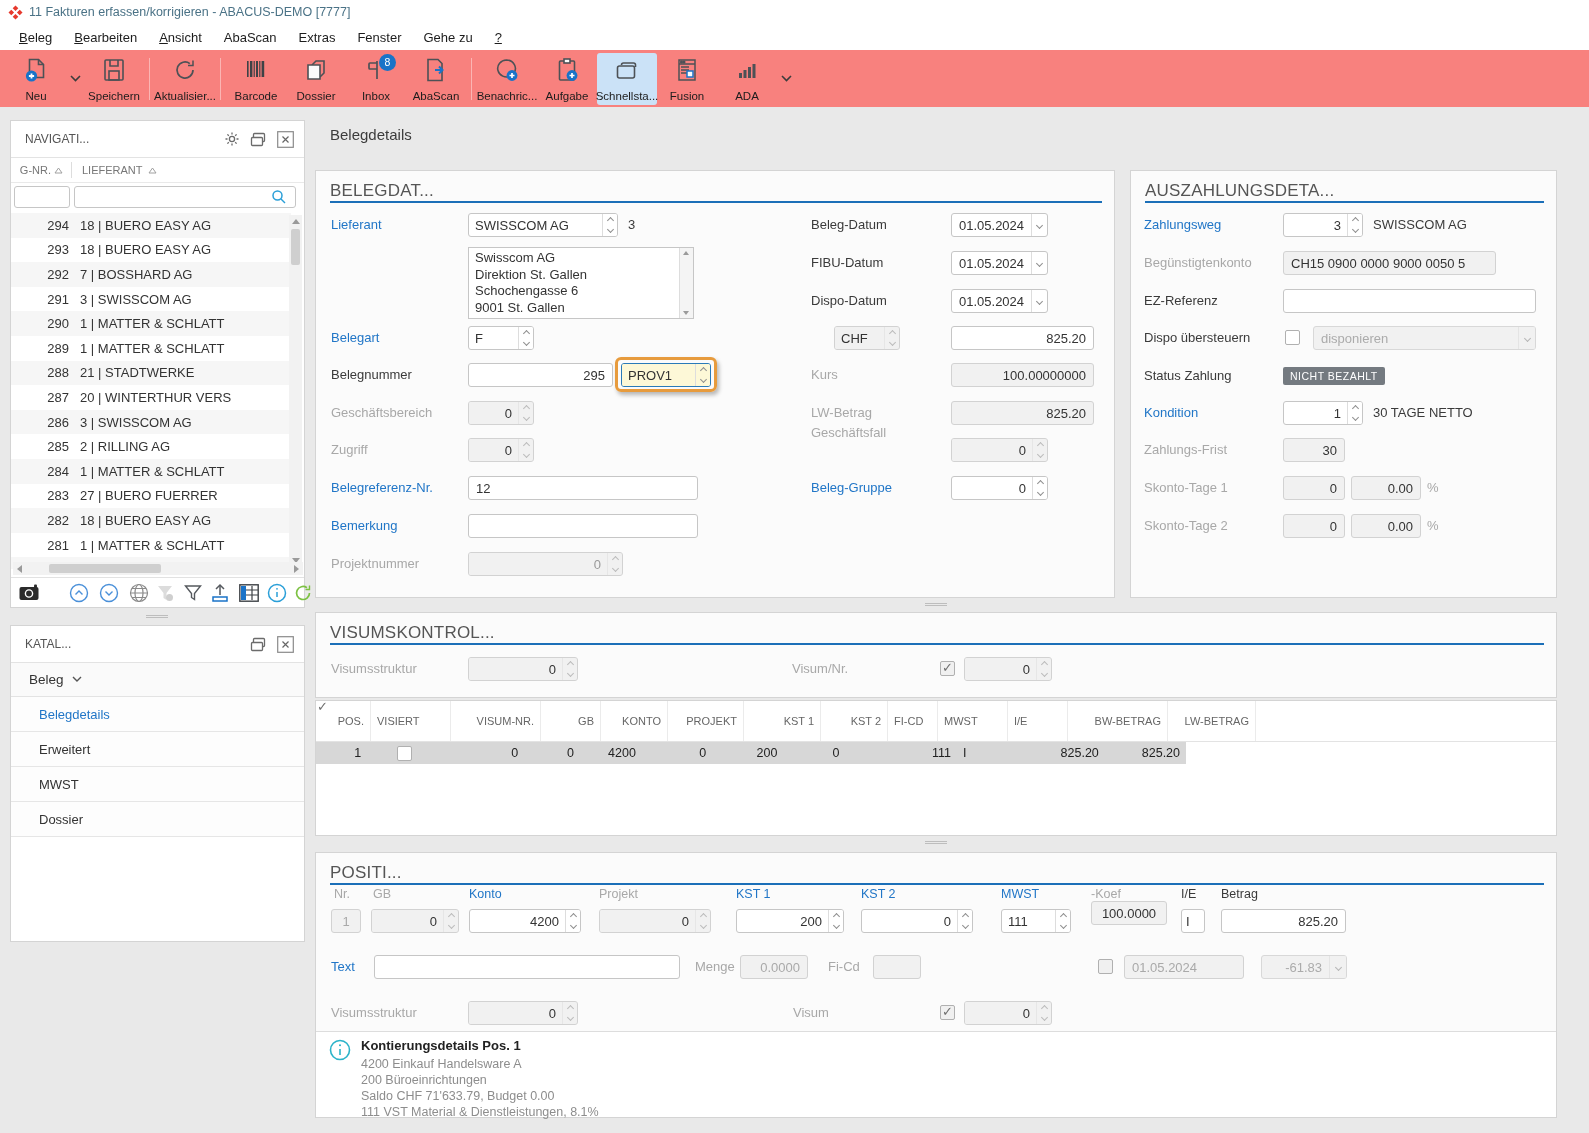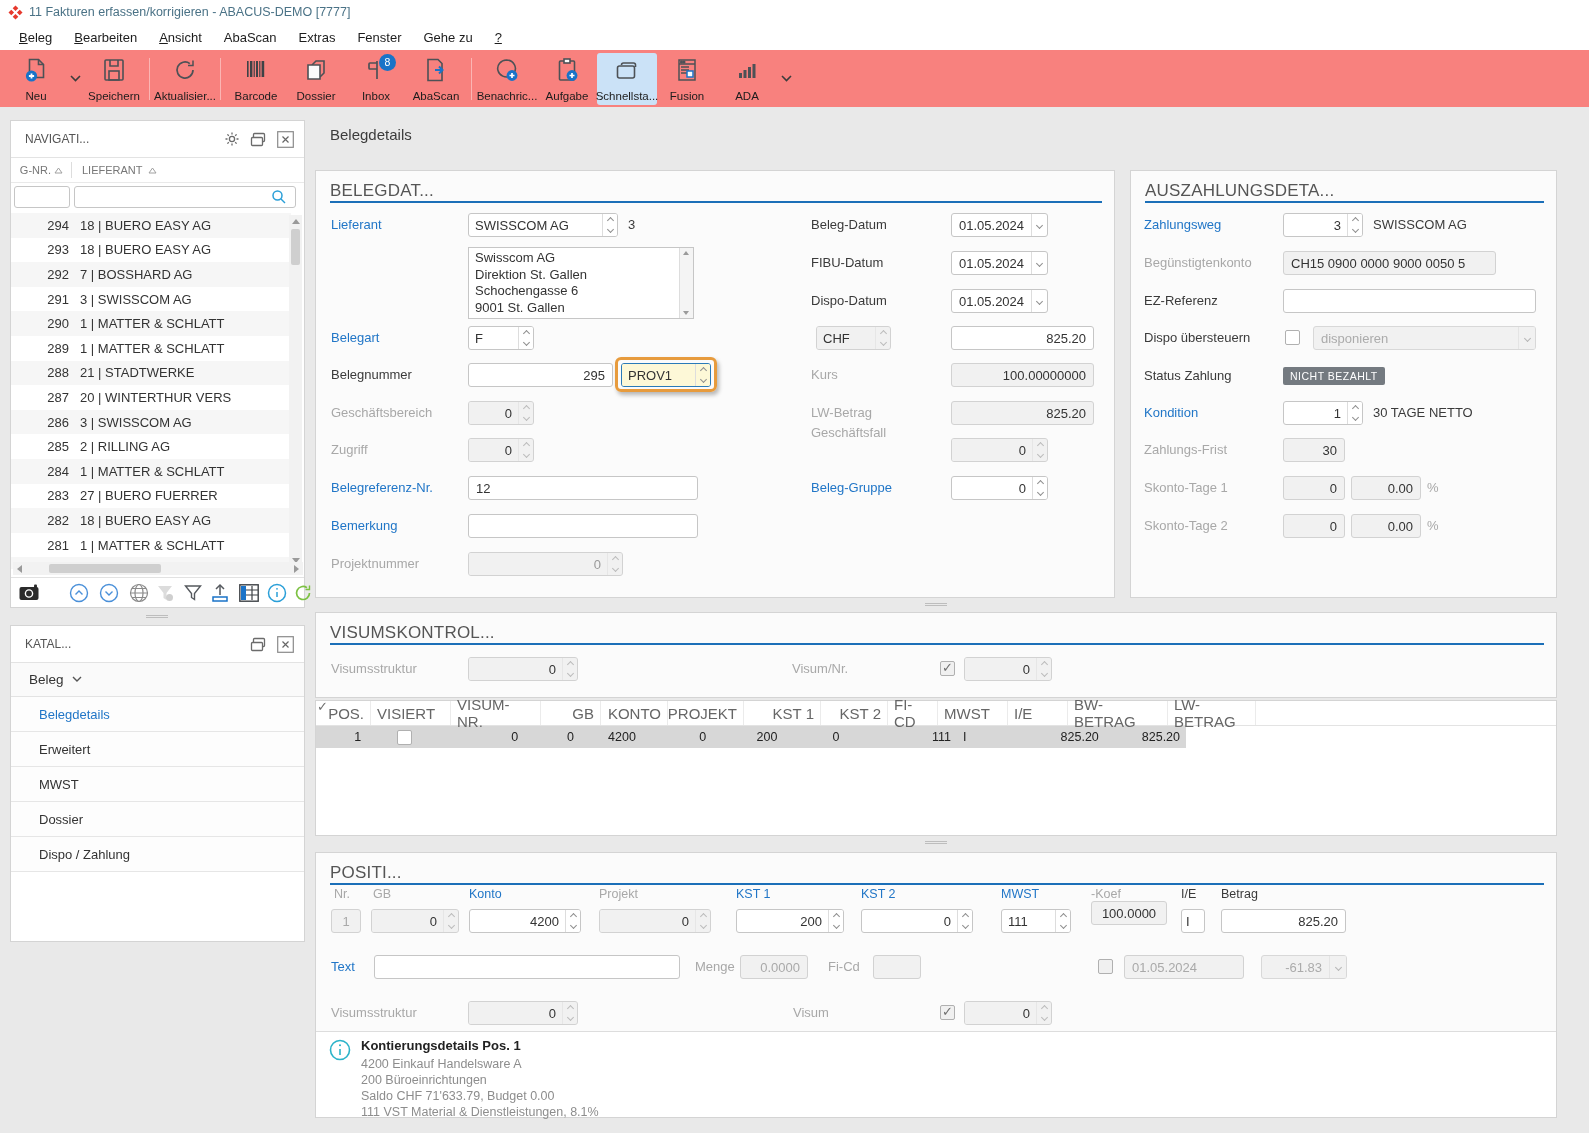--- a/index.html
+++ b/index.html
@@ -68,21 +68,21 @@
   .nav-bbar { position:absolute; left:0; right:0; bottom:0; height:30px; border-top:1px solid #e2e2e2; display:flex; align-items:center; background:#fff; }
 
   
   .kat-group { position:absolute; left:0; top:36px; right:0; height:35px; background:#fafafa; border-top:1px solid #e3e3e3; border-bottom:1px solid #e3e3e3; display:flex; align-items:center; padding-left:18px; gap:8px; font-size:13.5px; color:#333; }
   #kat-items .kitem { height:35px; display:flex; align-items:center; padding-left:28px; font-size:13px; color:#333; border-bottom:1px solid #e6e6e6; background:#fdfdfd; }
   #kat-items .kitem.active { color:#2176c7; }
 
   
   #postable { position:absolute; left:315px; top:700px; width:1242px; height:136px; background:#fff; border:1px solid #d4d4d4; }
   .trow { display:flex; }
-  .th { font-size:15px; color:#666; height:24px; display:flex; align-items:center; border-right:1px solid #ebebeb; padding:0 6px; }
+  .th { font-size:11px; color:#666; height:40px; display:flex; align-items:center; border-right:1px solid #ebebeb; padding:0 6px; }
   .td { font-size:12.5px; color:#222; height:22px; display:flex; align-items:center; padding:0 6px; }
   .ar { justify-content:flex-end; }
   .ac { justify-content:center; }
   .c1{width:55px}.c2{width:80px}.c3{width:90px}.c4{width:60px}.c5{width:67px}.c6{width:76px}.c7{width:77px}.c8{width:67px}.c9{width:50px}.c10{width:70px}.c11{width:60px}.c12{width:100px}.c13{width:88px}
   #trow-data { background:#d7d7d7; width:870px; }
   .hdr-row { border-bottom:1px solid #e3e3e3; }
 
   .page-title { position:absolute; left:330px; top:126px; font-size:15px; color:#3c3c3c; }
   .split-h { position:absolute; width:22px; height:3px; border-top:1px solid #bdbdbd; border-bottom:1px solid #bdbdbd; }
   .addr { position:absolute; border:1px solid #c6c6c6; background:#fff; font-size:13px; color:#333; line-height:16.5px; padding:2px 16px 2px 6px; overflow:hidden; }
@@ -503,23 +503,20 @@
 
   <div class="kitem">
         <span>MWST</span>
       </div>
 
 
   <div class="kitem">
         <span>Dossier</span>
       </div>
 
-  <div class="kitem">
-        <span>Dispo / Zahlung</span>
-      </div>
 
 </div>
 </div>
 
 <div class="page-title">Belegdetails</div>
 
 <div class="panel" style="left:315px;top:170px;width:800px;height:428px;">
   <span class="sec-title">BELEGDAT...</span>
   <div class="sec-rule"></div>
 
@@ -617,21 +614,21 @@
       </span>
   </div>
   <span class="lbl" style="left:495px;top:122px;">Dispo-Datum</span>
   <div class="dd" style="left:635px;top:118px;width:97px;">
     <span class="v">01.05.2024</span>
       <span class="db">
         <i class="chev down"></i>
       </span>
   </div>
 
-  <div class="spin dis" style="left:500px;top:155px;width:75px;">
+  <div class="spin dis" style="left:518px;top:155px;width:66px;">
     <span class="v" style="background:#f1f1f1;">CHF</span>
     <span class="btns">
         <i class="chev up"></i>
         <i class="chev down"></i>
       </span>
   </div>
   <input class="inp right" style="left: 635px; top: 155px; width: 143px;" value="825.20">
 
   <span class="lbl gray" style="left:495px;top:196px;">Kurs</span>
   <input class="inp dis right" style="left: 635px; top: 192px; width: 143px;" value="100.00000000">

